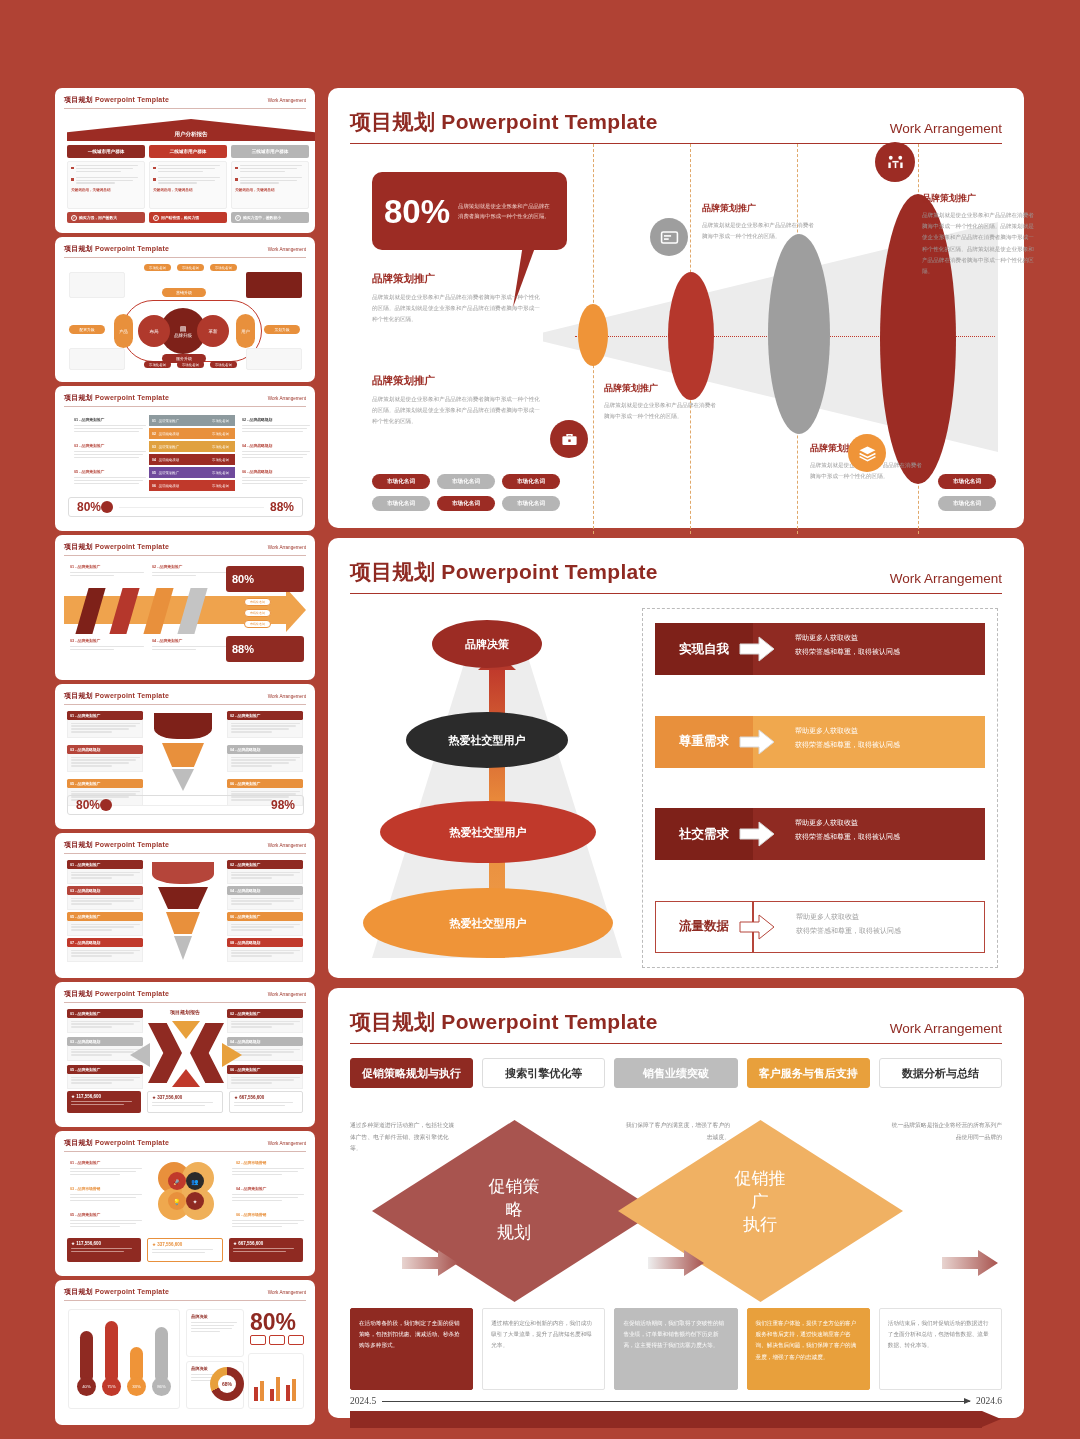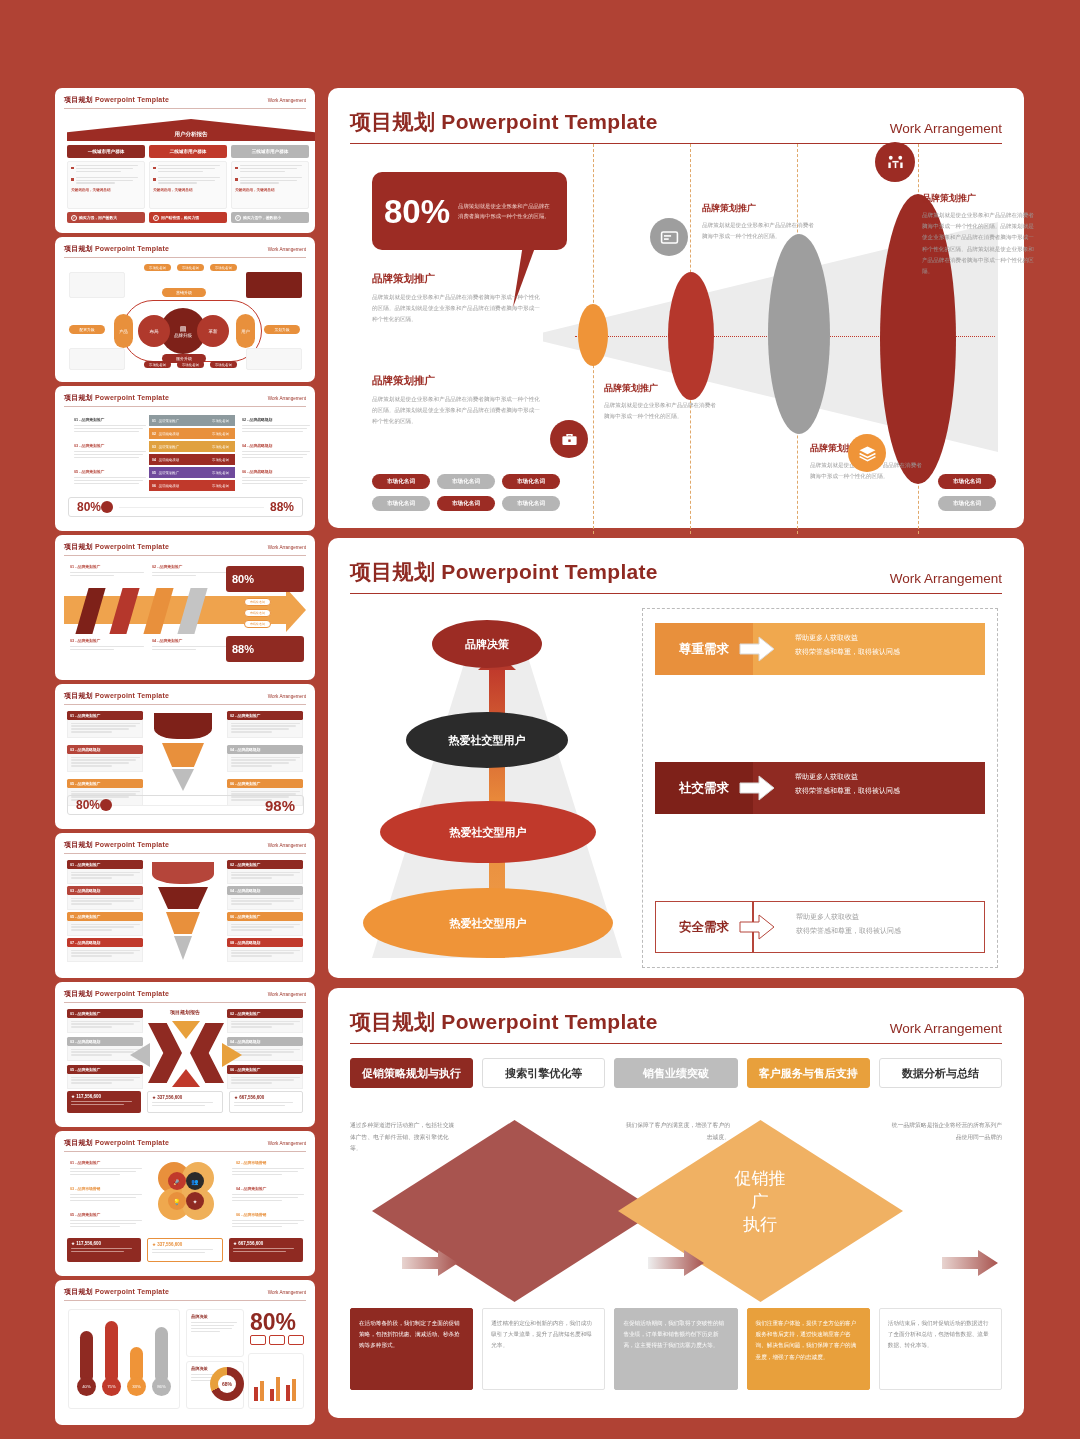--- a/index.html
+++ b/index.html
@@ -522,21 +522,21 @@
               <div class="sc-ln" style="width:60%"></div>
             </div>
         </div>
         <div style="position:absolute;left:90px;top:4px;width:58px;height:26px;background:#7e2119;border-radius:0 0 40% 40%"></div>
         <div style="position:absolute;left:98px;top:34px;width:42px;height:24px;background:#e8903c;clip-path:polygon(0 0,100% 0,76% 100%,24% 100%)"></div>
         <div style="position:absolute;left:108px;top:60px;width:22px;height:22px;background:#bdbdbd;clip-path:polygon(0 0,100% 0,50% 100%)"></div>
         <div style="position:absolute;left:3px;top:86px;width:237px;height:20px;border:1px solid #ddd;border-radius:3px;display:flex;align-items:center;justify-content:space-between;padding:0 8px">
           <span style="font-size:12px;font-weight:bold;color:#9c2c24">80%</span>
           <span style="width:12px;height:12px;border-radius:50%;background:#9c2c24"></span>
           <span style="flex:1;height:1px;background:#eee;margin:0 6px"></span>
-          <span style="font-size:15px;font-weight:bold;color:#9c2c24">98%</span>
+          <span style="font-size:12px;font-weight:bold;color:#9c2c24">98%</span>
         </div>
       </div>
     </div>
 
     <div class="thumb">
       <div class="th-head">
         <div class="th-title">
           <span>项目规划</span>
           <span class="en">Powerpoint Template</span>
         </div>
@@ -959,54 +959,68 @@
         <div class="pyr-e" style="left:8px;top:185px;width:216px;height:62px;background:#c0392b">
           <span>热爱社交型用户</span>
           </div>
         <div class="pyr-e" style="left:-9px;top:272px;width:250px;height:70px;background:#ef9438">
           <span>热爱社交型用户</span>
           </div>
       </div>
 
       <div class="mas">
 
-
         <div class="mrow">
-          <div class="mleft" style="background:#e8903c;color:#fff">
-            <span>尊重需求</span>
-            </div>
-          <div class="mright" style="background:#f0a84e">
+          <div class="mleft" style="background:#7e2119;color:#fff">
+            <span>实现自我</span>
+            </div>
+          <div class="mright" style="background:#8f2a22">
             <div style="color:#fff">帮助更多人获取收益</div>
             <div style="color:#fff">获得荣誉感和尊重，取得被认同感</div>
           </div>
           <div class="marr">
             <svg viewBox="0 0 36 26">
                 <path d="M1 8 H20 V1 L35 13 L20 25 V18 H1 Z" fill="#fff" stroke="#d8d8d8" stroke-width="1"></path>
               </svg>
           </div>
         </div>
 
         <div class="mrow">
-          <div class="mleft" style="background:#7e2119;color:#fff">
-            <span>社交需求</span>
-            </div>
-          <div class="mright" style="background:#8f2a22">
+          <div class="mleft" style="background:#e8903c;color:#fff">
+            <span>尊重需求</span>
+            </div>
+          <div class="mright" style="background:#f0a84e">
             <div style="color:#fff">帮助更多人获取收益</div>
             <div style="color:#fff">获得荣誉感和尊重，取得被认同感</div>
           </div>
           <div class="marr">
             <svg viewBox="0 0 36 26">
                 <path d="M1 8 H20 V1 L35 13 L20 25 V18 H1 Z" fill="#fff" stroke="#d8d8d8" stroke-width="1"></path>
               </svg>
           </div>
         </div>
 
         <div class="mrow">
+          <div class="mleft" style="background:#7e2119;color:#fff">
+            <span>社交需求</span>
+            </div>
+          <div class="mright" style="background:#8f2a22">
+            <div style="color:#fff">帮助更多人获取收益</div>
+            <div style="color:#fff">获得荣誉感和尊重，取得被认同感</div>
+          </div>
+          <div class="marr">
+            <svg viewBox="0 0 36 26">
+                <path d="M1 8 H20 V1 L35 13 L20 25 V18 H1 Z" fill="#fff" stroke="#d8d8d8" stroke-width="1"></path>
+              </svg>
+          </div>
+        </div>
+
+        <div class="mrow">
           <div class="mleft" style="background:#fff;color:#8f2a22;border:1px solid #b5453a">
-            <span>安全需求</span>
+            <span>流量数据</span>
             </div>
           <div class="mright" style="background:#fff;border:1px solid #b5453a">
             <div style="color:#9e9e9e">帮助更多人获取收益</div>
             <div style="color:#9e9e9e">获得荣誉感和尊重，取得被认同感</div>
           </div>
           <div class="marr">
             <svg viewBox="0 0 36 26">
                 <path d="M1 8 H20 V1 L35 13 L20 25 V18 H1 Z" fill="#fff" stroke="#b5453a" stroke-width="1"></path>
               </svg>
           </div>
@@ -1030,20 +1044,25 @@
       <div class="tabs" style="margin-top:14px">
         <div class="tab" style="background:#8f2a22;color:#fff;border:1px solid #8f2a22">促销策略规划与执行</div>
         <div class="tab" style="background:#fff;color:#333;border:1px solid #ddd">搜索引擎优化等</div>
         <div class="tab" style="background:#bdbdbd;color:#fff;border:1px solid #bdbdbd">销售业绩突破</div>
         <div class="tab" style="background:#e8a03c;color:#fff;border:1px solid #e8a03c">客户服务与售后支持</div>
         <div class="tab" style="background:#fff;color:#333;border:1px solid #ddd">数据分析与总结</div>
       </div>
 
       <div class="dia" style="left:22px;top:62px;background:#a8544f"></div>
       <div class="dia" style="left:268px;top:62px;background:#f0b163"></div>
+      <div class="dia-lbl" style="left:114px;top:118px;width:100px">
+        <div>促销策</div>
+        <div>略</div>
+        <div>规划</div>
+      </div>
       <div class="dia-lbl" style="left:360px;top:110px;width:100px">
         <div>促销推</div>
         <div>广</div>
         <div>执行</div>
       </div>
 
       <div class="noteTxt" style="left:0;top:62px;width:108px">通过多种渠道进行活动推广，包括社交媒体广告、电子邮件营销、搜索引擎优化等。</div>
       <div class="noteTxt" style="left:272px;top:62px;width:108px;text-align:right">我们保障了客户的满意度，增强了客户的忠诚度。</div>
       <div class="noteTxt" style="left:538px;top:62px;width:114px;text-align:right">统一品牌策略是指企业将经营的所有系列产品使用同一品牌的</div>
 
@@ -1082,16 +1101,24 @@
       </div>
 
       <div class="bcards">
         <div class="bcard" style="background:#8f2a22;color:#fff;border:1px solid #8f2a22">在活动筹备阶段，我们制定了全面的促销策略，包括折扣优惠、满减活动、秒杀抢购等多种形式。</div>
         <div class="bcard" style="background:#fff;color:#8a8a8a;border:1px solid #e2e2e2">通过精准的定位和创新的内容，我们成功吸引了大量流量，提升了品牌知名度和曝光率。</div>
         <div class="bcard" style="background:#bdbdbd;color:#fff;border:1px solid #bdbdbd">在促销活动期间，我们取得了突破性的销售业绩，订单量和销售额均创下历史新高，这主要得益于我们沈塞力度大等。</div>
         <div class="bcard" style="background:#e8a03c;color:#fff;border:1px solid #e8a03c">我们注重客户体验，提供了全方位的客户服务和售后支持，通过快速响应客户咨询、解决售后问题，我们保障了客户的满意度，增强了客户的忠诚度。</div>
         <div class="bcard" style="background:#fff;color:#8a8a8a;border:1px solid #e2e2e2">活动结束后，我们对促销活动的数据进行了全面分析和总结，包括销售数据、流量数据、转化率等。</div>
       </div>
 
+      <div class="tl">
+        <div class="tl-top">
+          <span class="tl-d">2024.5</span>
+          <span class="tl-line"></span>
+          <span class="tl-d">2024.6</span>
+        </div>
+        <div class="tl-bar"></div>
+      </div>
     </div>
   </div>
 
 </div>
 
 </body></html>

